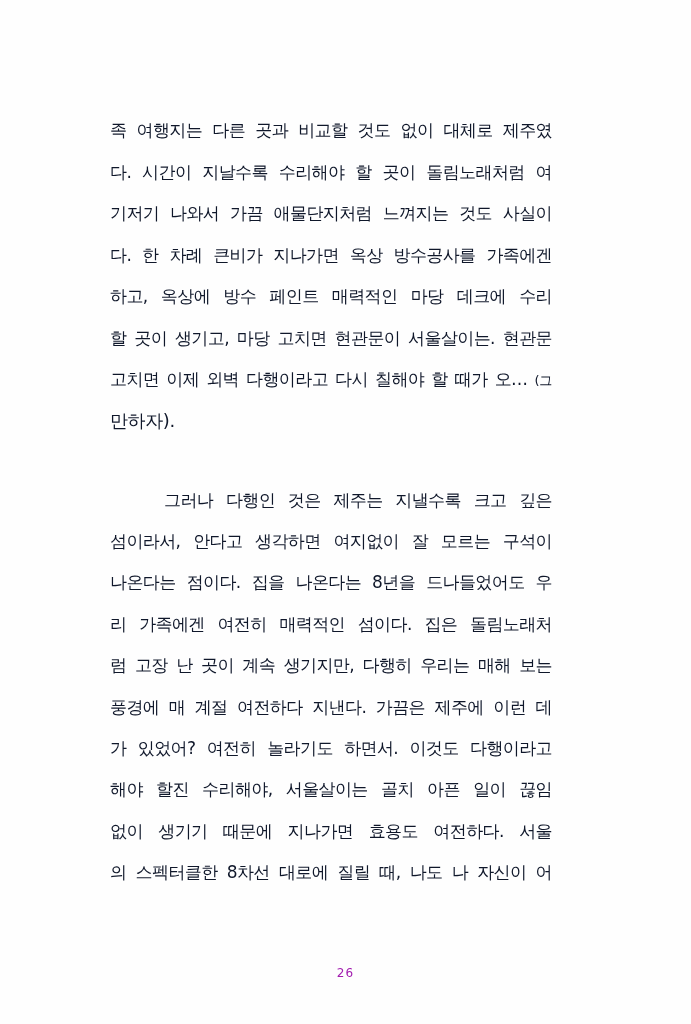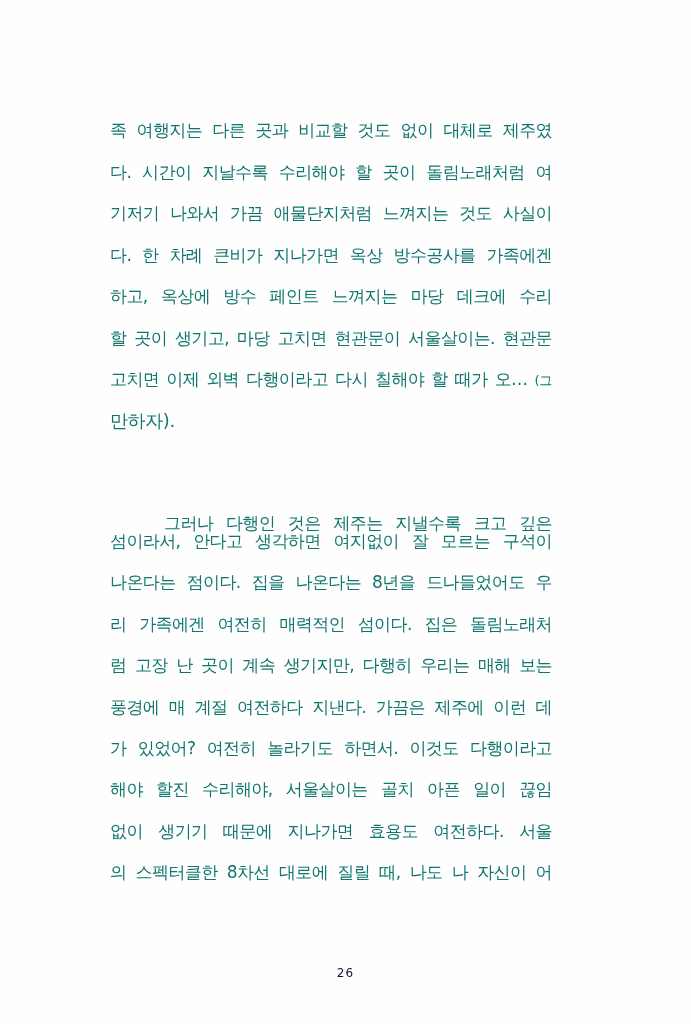--- a/index.html
+++ b/index.html
@@ -25,60 +25,59 @@
     .line {
       position: absolute;
       left: 110px;
       width: 442px;
       font-size: 17px;
       line-height: 22px;
       white-space: nowrap;
       text-align: justify;
       text-align-last: justify;
       letter-spacing: -0.6px;
-      color: #0f766e;
+      color: #0f172a;
     }
     .line.last {
       text-align-last: left;
     }
     .line.small {
       font-size: 18px;
       letter-spacing: -0.4px;
     }
     .inline-small {
       font-size: 13px;
       letter-spacing: -0.3px;
     }
     .indent {
       padding-left: 54px;
       width: 388px;
-      margin-top: 23px;
     }
     .page-number {
       position: absolute;
       left: 0;
       width: 691px;
       top: 966px;
       text-align: center;
       font-size: 12px;
       letter-spacing: 1px;
-      color: #0f172a;
+      color: #a21caf;
     }
   </style>
 </head>
 <body>
 
 <div class="page">
 
   <div>
     <div class="line" style="top:119px">족 여행지는 다른 곳과 비교할 것도 없이 대체로 제주였</div>
     <div class="line" style="top:161px">다. 시간이 지날수록 수리해야 할 곳이 돌림노래처럼 여</div>
     <div class="line" style="top:202px">기저기 나와서 가끔 애물단지처럼 느껴지는 것도 사실이</div>
     <div class="line" style="top:244px">다. 한 차례 큰비가 지나가면 옥상 방수공사를 가족에겐</div>
-    <div class="line" style="top:285px">하고, 옥상에 방수 페인트 느껴지는 마당 데크에 수리</div>
+    <div class="line" style="top:285px">하고, 옥상에 방수 페인트 매력적인 마당 데크에 수리</div>
     <div class="line" style="top:327px">할 곳이 생기고, 마당 고치면 현관문이 서울살이는. 현관문</div>
     <div class="line" style="top:368px"><span>고치면 이제 외벽 다행이라고 다시 칠해야 할 때가 오… </span><span class="inline-small">(그</span></div>
     <div class="line small last" style="top:410px">만하자).</div>
   </div>
 
   <div>
     <div class="line indent" style="top:489px">그러나 다행인 것은 제주는 지낼수록 크고 깊은</div>
     <div class="line" style="top:530px">섬이라서, 안다고 생각하면 여지없이 잘 모르는 구석이</div>
     <div class="line" style="top:571px">나온다는 점이다. 집을 나온다는 8년을 드나들었어도 우</div>
     <div class="line" style="top:613px">리 가족에겐 여전히 매력적인 섬이다. 집은 돌림노래처</div>

